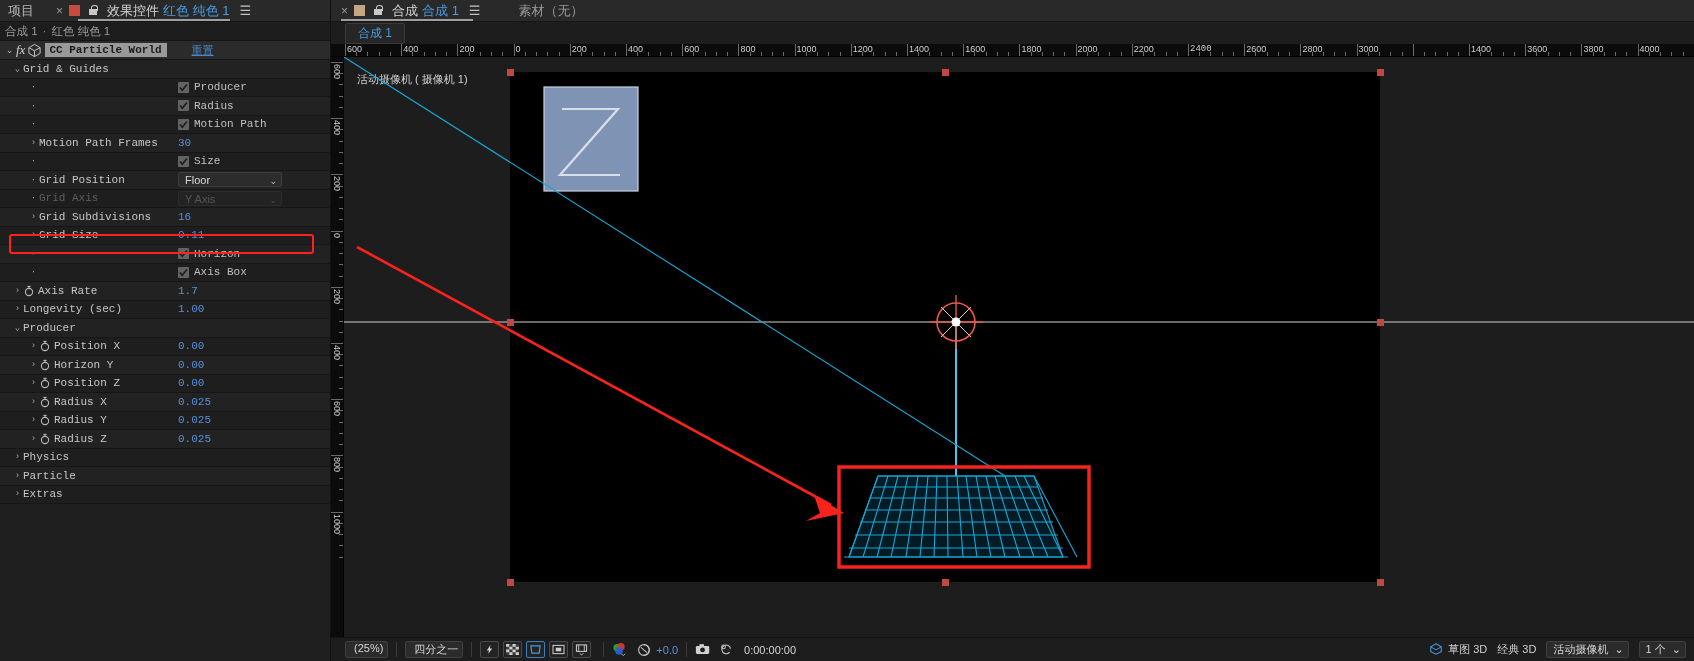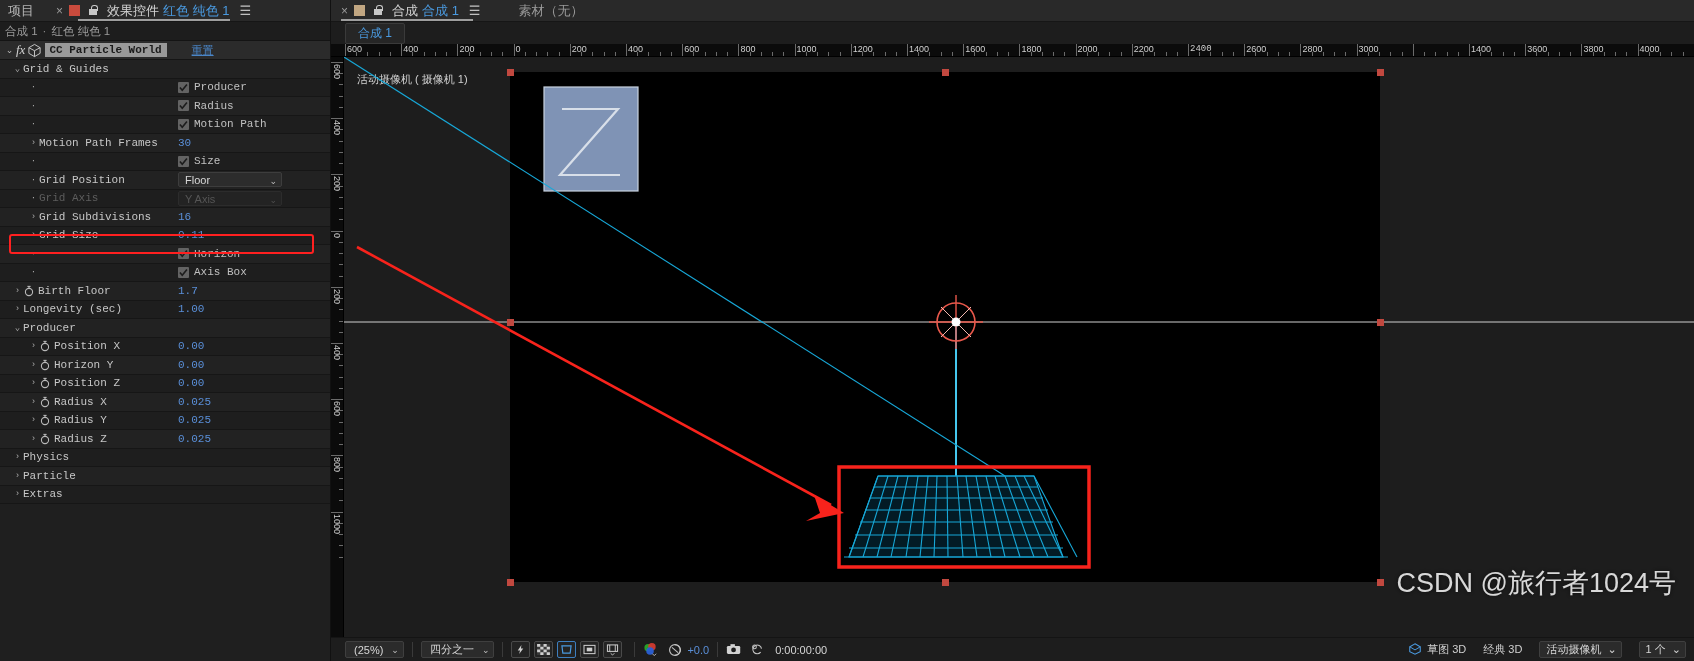--- a/index.html
+++ b/index.html
@@ -185,38 +185,38 @@
   }
 
   .bottom-bar {
     position: absolute; left: 0; right: 0; bottom: 0; height: 24px;
     background: #1d1d1d; display: flex; align-items: center;
     padding-left: 14px; gap: 0px; border-top: 1px solid #141414;
   }
   .selbox {
     height: 17px; background: #2b2b2b; border: 1px solid #3f3f3f;
     border-radius: 2px; display: flex; align-items: center;
-    padding: 0 4px 0 8px; color: #d6d6d6; font-size: 11px; gap: 8px;
+    padding: 0 4px 0 8px; color: #d6d6d6; font-size: 11px; gap: 8px; flex-direction: column;
   }
   .selbox .car { font-size: 9px; color: #c0c0c0; }
   .sep { width: 1px; height: 15px; background: #3a3a3a; margin: 0 8px; }
   .tbtn {
     width: 19px; height: 17px; border: 1px solid #4a4a4a; border-radius: 2px;
     display: flex; align-items: center; justify-content: center;
     margin-right: 4px; background: #232323;
   }
   .tbtn.active { border-color: #3d7fc0; }
   .plus-val { color: #5a8fd8; font-size: 11px; margin-left: 5px; }
   .tcode {
     color: #d6d6d6; font-size: 11px; font-family: "Liberation Sans", sans-serif;
     margin-left: 10px;
   }
   .right-bottom {
     position: absolute; right: 8px; bottom: 0; height: 24px;
-    display: flex; align-items: center; gap: 17px;
+    display: flex; align-items: center; gap: 10px;
   }
   .rb-item { display: flex; align-items: center; gap: 5px; color: #d0d0d0; font-size: 11px; }
   .rb-sel {
     height: 17px; background: #2b2b2b; border: 1px solid #3f3f3f; border-radius: 2px;
     display: flex; align-items: center; gap: 6px; padding: 0 4px 0 6px;
     color: #d6d6d6; font-size: 11px;
   }
   .watermark {
     position: absolute; right: 18px; bottom: 36px;
     color: #e8e8e8; font-size: 27px; opacity: .92;
@@ -400,21 +400,21 @@
           </span>
         </div>
         <div class="prow">
           <div class="labelcol" style="padding-left: 12px;">
             <span class="twisty">›</span>
             <span class="stopwatch"><svg width="12" height="12" viewBox="0 0 12 12">
                 <circle cx="6" cy="7" r="3.6" fill="none" stroke="#b9b9b9" stroke-width="1.1"></circle>
                 <line x1="6" y1="1.2" x2="6" y2="3.3" stroke="#b9b9b9" stroke-width="1.1"></line>
                 <line x1="4.4" y1="1.4" x2="7.6" y2="1.4" stroke="#b9b9b9" stroke-width="1.1"></line>
               </svg></span>
-            <span class="lbl">Birth Floor</span>
+            <span class="lbl">Axis Rate</span>
           </div>
           <span class="val">1.7</span>
         </div>
         <div class="prow alt">
           <div class="labelcol" style="padding-left: 12px;">
             <span class="twisty">›</span>
             <span class="lbl">Longevity (sec)</span>
           </div>
           <span class="val">1.00</span>
         </div>
@@ -809,21 +809,20 @@
           <rect x="163" y="12" width="7" height="7" fill="#c1483f"></rect>
           <rect x="598" y="12" width="7" height="7" fill="#c1483f"></rect>
           <rect x="1033" y="12" width="7" height="7" fill="#c1483f"></rect>
           <rect x="163" y="262" width="7" height="7" fill="#c1483f"></rect>
           <rect x="1033" y="262" width="7" height="7" fill="#c1483f"></rect>
           <rect x="163" y="522" width="7" height="7" fill="#c1483f"></rect>
           <rect x="598" y="522" width="7" height="7" fill="#c1483f"></rect>
           <rect x="1033" y="522" width="7" height="7" fill="#c1483f"></rect>
         </svg>
 
-        <div class="watermark">CSDN @旅行者1024号</div>
       </div>
     </div>
 
     <div class="bottom-bar">
       <div class="selbox">
         <span>(25%)</span>
         <span class="car">⌄</span>
       </div>
       <div class="sep"></div>
       <div class="selbox" style="padding-right:4px">

